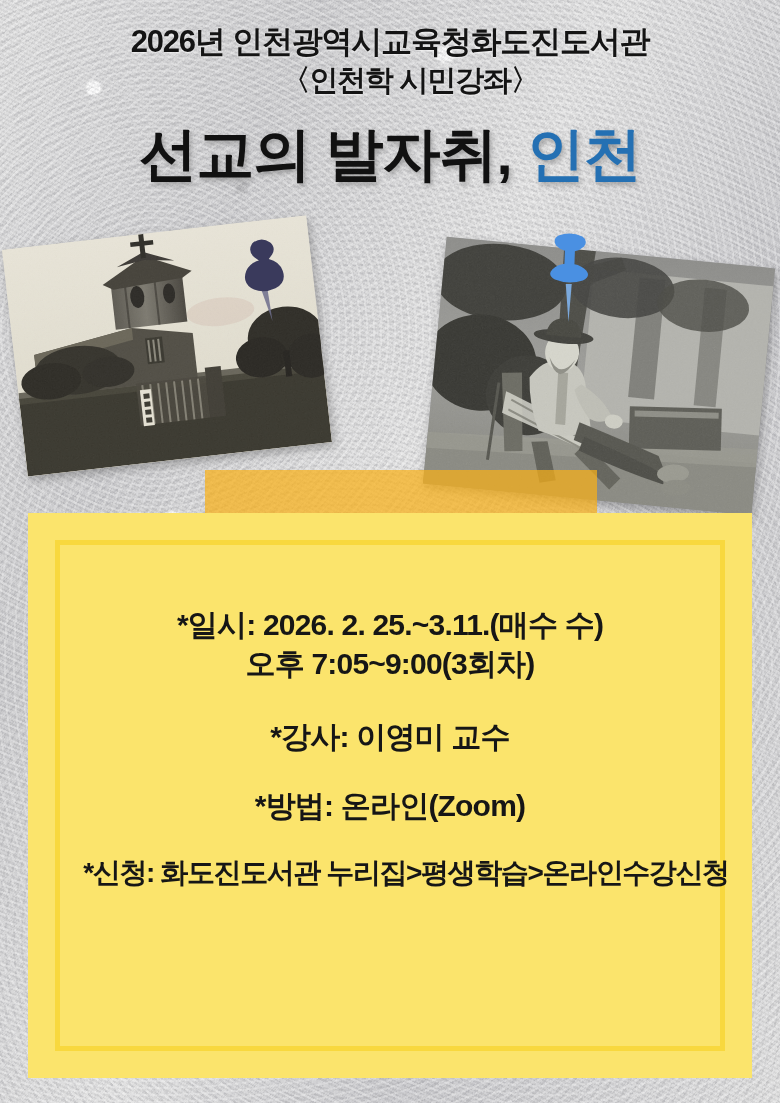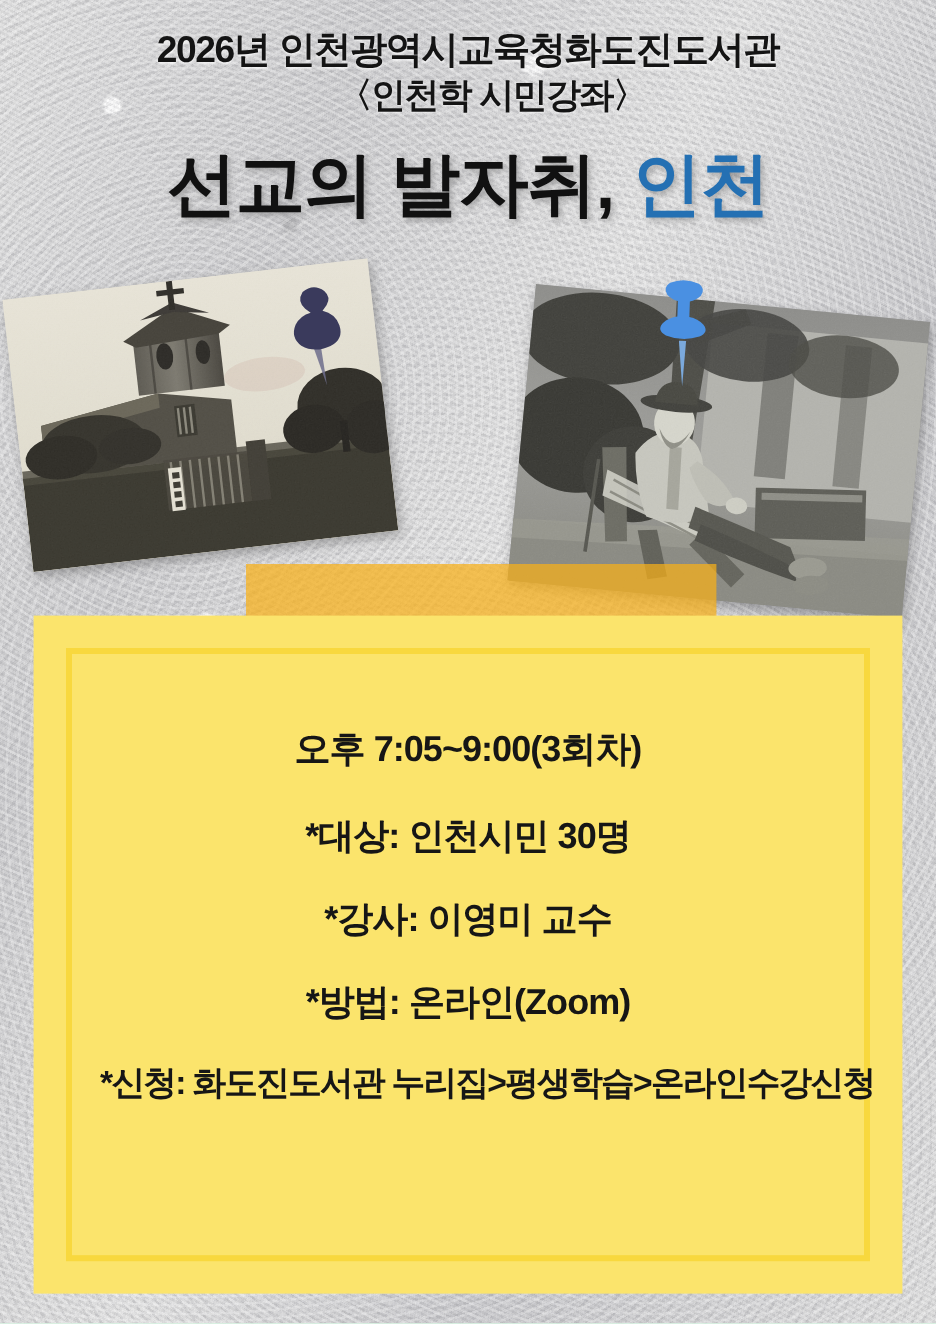--- a/index.html
+++ b/index.html
@@ -358,22 +358,22 @@
     </svg>
   </div>
 
   <div class="amber-band"></div>
 
   <div class="info-panel">
     <div class="info-inner-border"></div>
 
     <div class="info-lines">
       <div class="info-line first">
+        <span>*일시: 2026. 2. 25.~3.11.(매수 수)</span>
         <span class="sub">오후 7:05~9:00(3회차)</span>
       </div>
-      <div class="info-line">*대상: 인천시민 30명</div>
       <div class="info-line">*강사: 이영미 교수</div>
       <div class="info-line">*방법: 온라인(Zoom)</div>
       <div class="info-line apply">*신청: 화도진도서관 누리집&gt;평생학습&gt;온라인수강신청</div>
     </div>
   </div>
 
 </div>
 
 </body></html>

